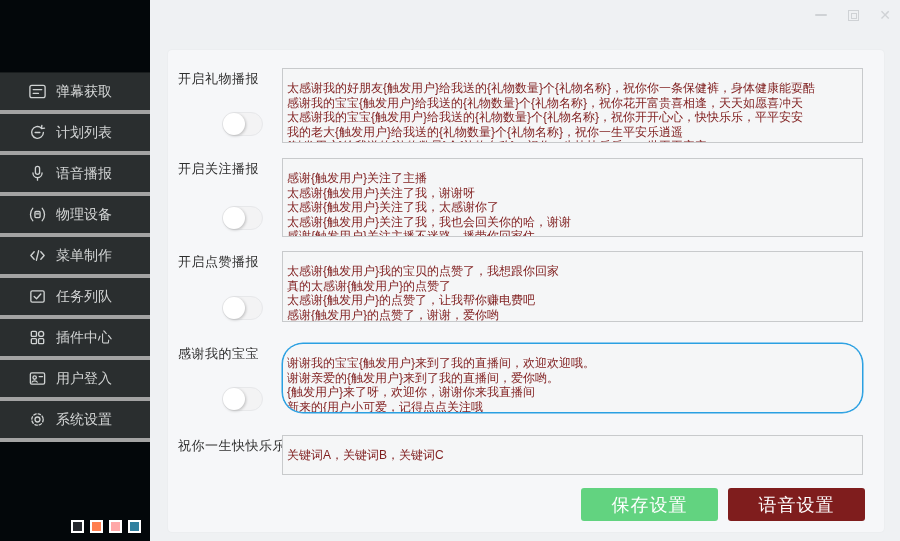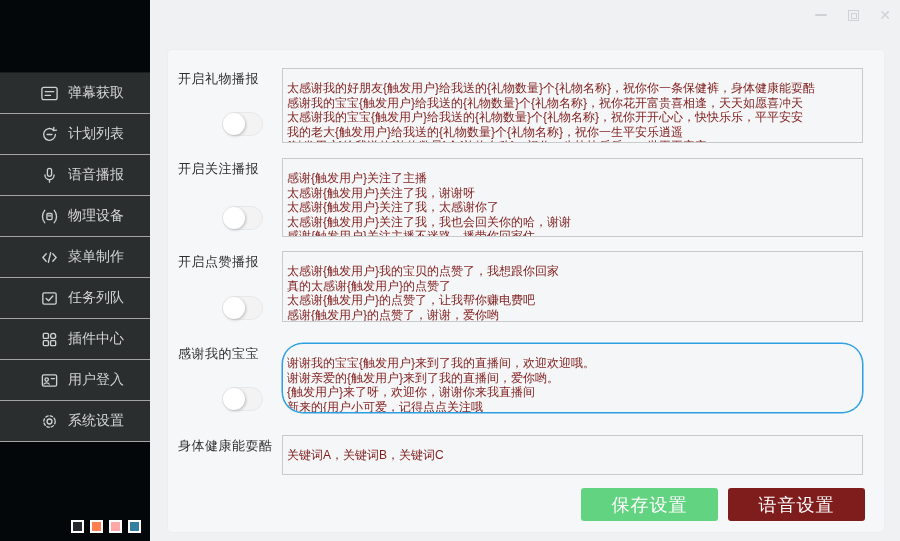--- a/index.html
+++ b/index.html
@@ -24,22 +24,22 @@
 
   
   .sidebar {
     position:absolute; left:0; top:0; width:150px; height:541px;
     background:#04080a; display:flex; flex-direction:column;
   }
   .sidebar-header { height:72px; background:#03070a; }
   .menu { border-top:1px solid #191d1e; }
   .menu-item {
     height:41px; display:flex; align-items:center;
-    padding-left:40px; gap:9px;
-    background:#2a2e2f; border-bottom:1px solid #a3a3a3;
+    padding-left:28px; gap:9px;
+    background:#2a2e2f; border-bottom:4px solid #a3a3a3;
     color:#d3d5d5; font-size:14px; cursor:pointer;
   }
   .menu-icon { width:19px; height:19px; flex:0 0 19px; display:flex; align-items:center; justify-content:center; }
   .menu-icon svg { stroke:#cfd2d2; fill:none; stroke-width:1.4; stroke-linecap:round; stroke-linejoin:round; }
   .sidebar-footer { flex:1; background:#03070a; position:relative; }
   .swatches { position:absolute; bottom:8px; right:9px; display:flex; gap:6px; }
   .swatch { width:13px; height:13px; border:2px solid #ffffff; cursor:pointer; }
 
   
   .card {
@@ -249,20 +249,20 @@
         <div class="toggle-knob"></div>
       </div>
     <textarea class="focused" style="height: 70px; border-radius: 21px;" spellcheck="false">谢谢我的宝宝{触发用户}来到了我的直播间，欢迎欢迎哦。
 谢谢亲爱的{触发用户}来到了我的直播间，爱你哟。
 {触发用户}来了呀，欢迎你，谢谢你来我直播间
 新来的{用户小可爱，记得点点关注哦
 日照香炉生紫烟，感谢{触发用户}来到直播间</textarea>
   </div>
 
   <div class="row" style="top:385px;">
-    <span class="row-label">身体健康能耍酷</span>
+    <span class="row-label">祝你一生快快乐乐</span>
     <textarea style="height: 40px;" spellcheck="false">关键词A，关键词B，关键词C</textarea>
   </div>
 
   <button class="btn btn-save">保存设置</button>
   <button class="btn btn-voice">语音设置</button>
 
 </div>
 
 </body></html>

